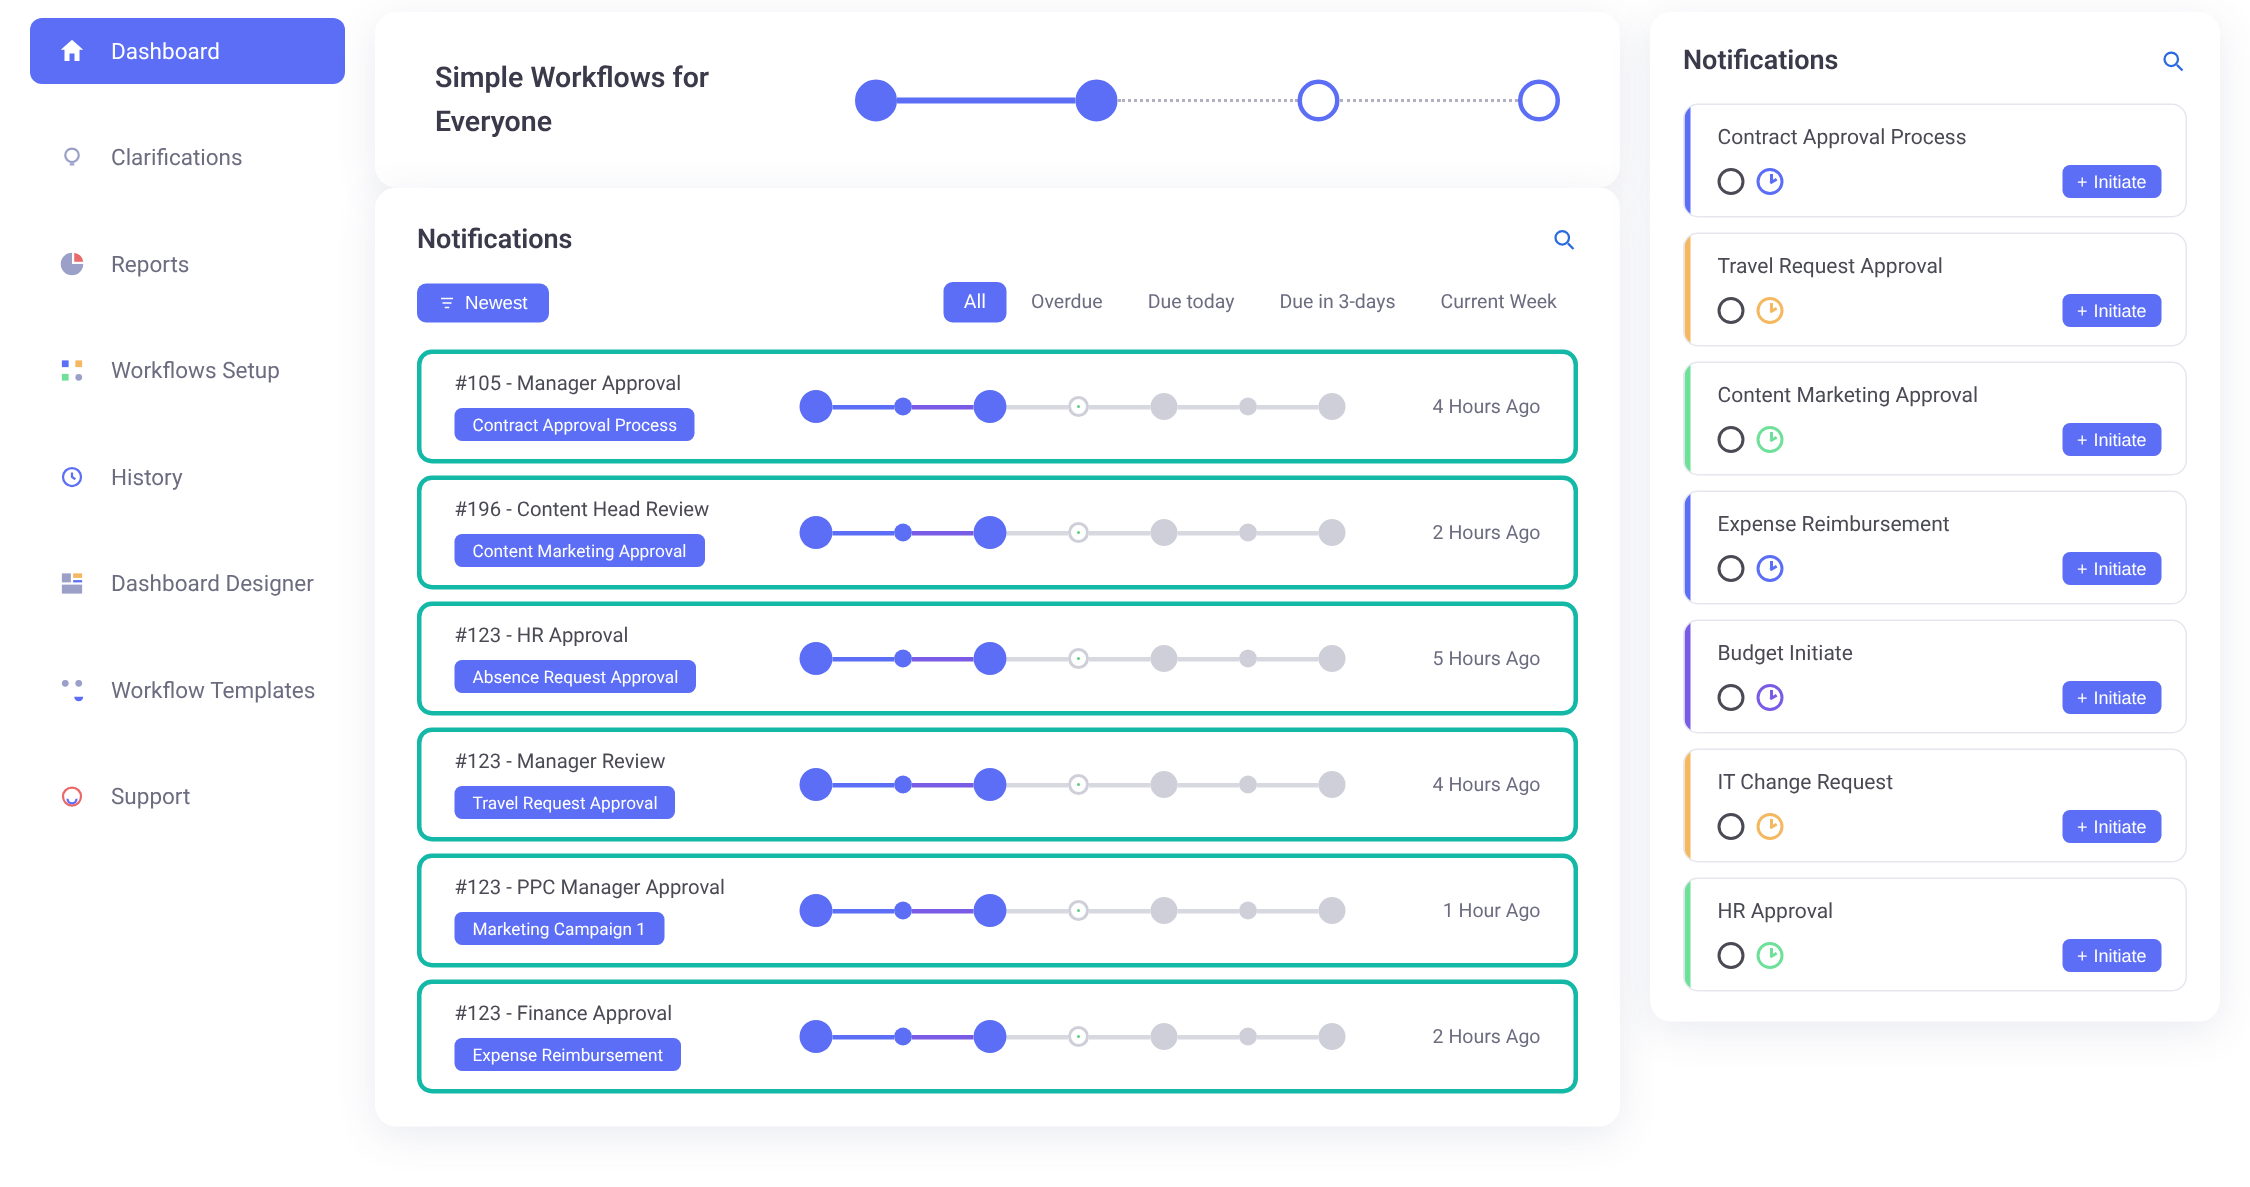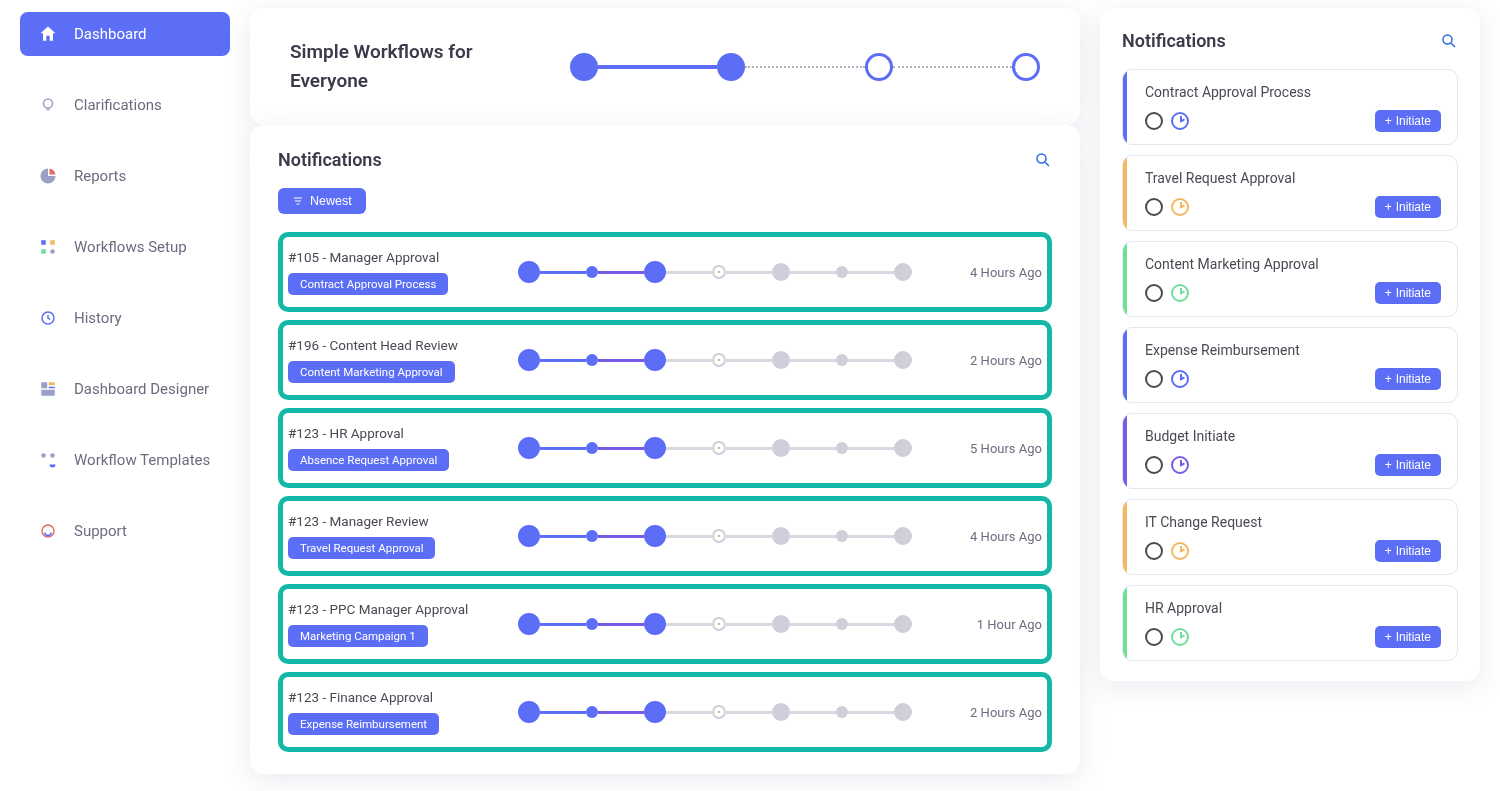--- a/index.html
+++ b/index.html
@@ -45,21 +45,21 @@
   .search-icon { width:18px;height:18px; color:#2a6ae0; cursor:pointer;}
 
   .filter-row { display:flex; justify-content:space-between; align-items:center; margin-bottom:18px;}
   .pill-btn { background:#5b6ef5; color:#ffffff; border:none; border-radius:6px; padding:6px 14px; font-size:12.5px; cursor:pointer; display:flex;align-items:center;gap:6px;}
   .tab-row { display:flex; gap:2px;}
   .tab { padding:6px 14px; font-size:13px; color:#6c6c80; cursor:pointer; border-radius:6px;}
   .tab.active { background:#5b6ef5; color:#fff;}
 
   .task-row {
     display:flex; align-items:center; gap: 20px;
-    border:5px solid #14b8a6; border-radius:10px; padding:12px 5px; margin-bottom:8px;
+    border:3px solid #14b8a6; border-radius:10px; padding:12px 22px; margin-bottom:8px;
   }
   .task-left { width: 210px; flex-shrink:0;}
   .task-title { font-size: 13.5px; color:#4a4a55; margin-bottom:8px;}
   .task-badge { display:inline-block; background:#5b6ef5; color:#fff; font-size:11.5px; padding:4px 12px; border-radius:5px;}
   .task-track { flex:1; display:flex; align-items:center; gap:0; }
   .dot { border-radius:50%; z-index:1;}
   .dot.big { width:22px; height:22px;}
   .dot.mid { width:12px; height:12px;}
   .dot.blue { background:#5b6ef5;}
   .dot.grey { background:#cfcfd9;}
@@ -201,20 +201,27 @@
 
       <div class="filter-row">
         <button class="pill-btn">
           <span>
             <svg viewBox="0 0 24 24" width="12" height="12" fill="none" stroke="#fff" stroke-width="2">
                 <path d="M4 6h16M6 12h12M9 18h6"></path>
               </svg>
           </span>
           <span>Newest</span>
         </button>
+        <div class="tab-row">
+          <div class="tab active">All</div>
+          <div class="tab">Overdue</div>
+          <div class="tab">Due today</div>
+          <div class="tab">Due in 3-days</div>
+          <div class="tab">Current Week</div>
+        </div>
       </div>
 
       <div id="task-list">
           <div class="task-row">
     <div class="task-left">
       <div class="task-title">#105 - Manager Approval</div>
       <span class="task-badge">Contract Approval Process</span>
     </div>
     <div class="task-track">
       <span class="dot big blue"></span>

